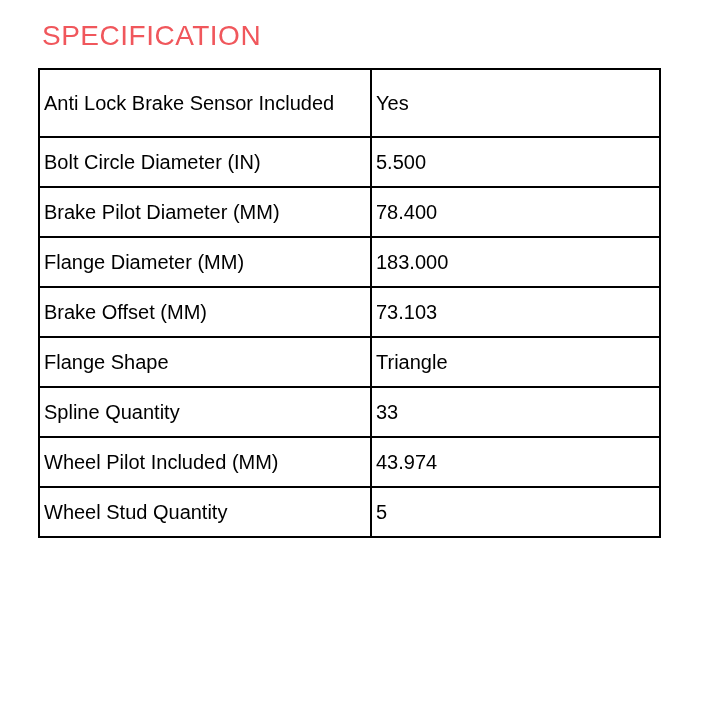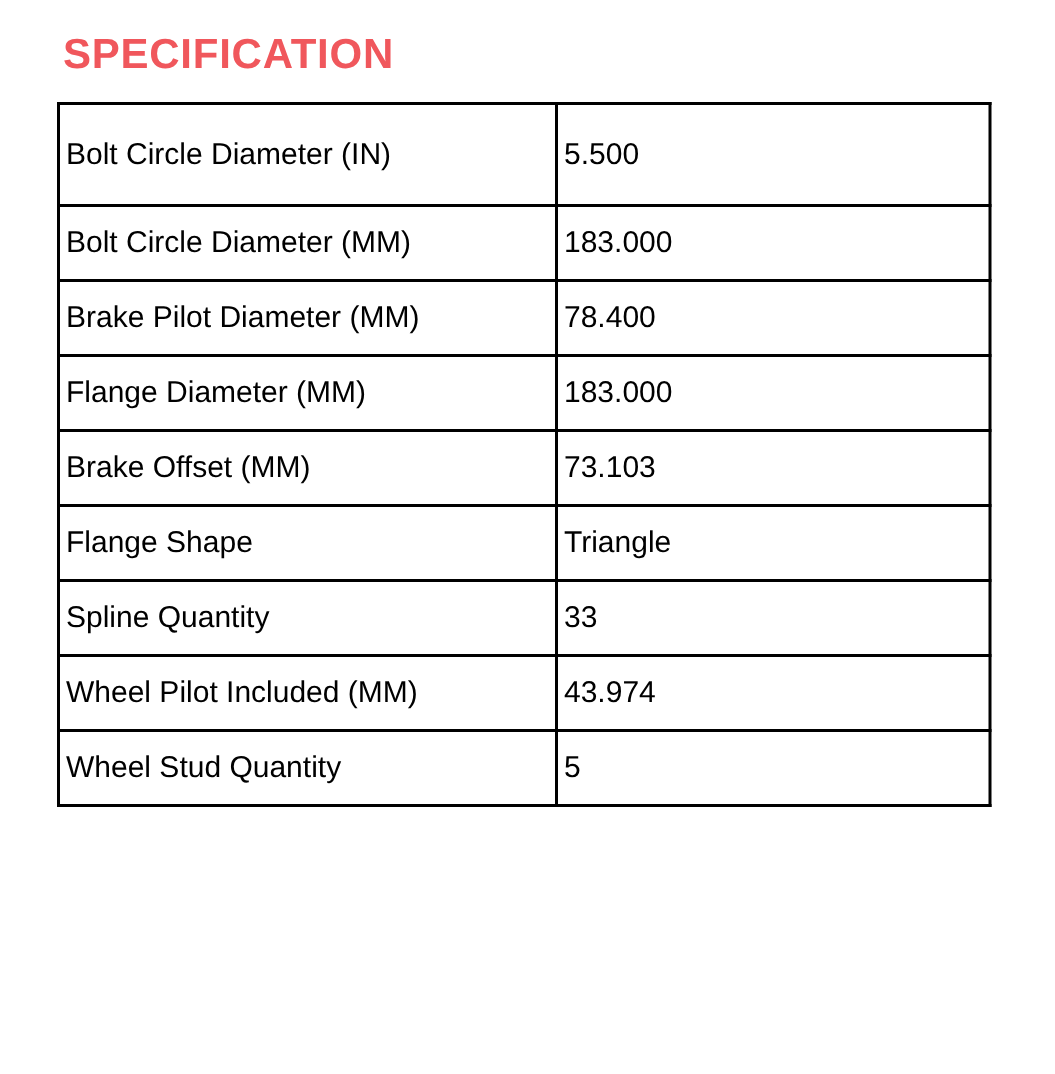--- a/index.html
+++ b/index.html
@@ -11,21 +11,21 @@
     overflow: hidden;
     font-family: "Liberation Sans", sans-serif;
     color: #000000;
   }
   .spec-section {
     padding-top: 20px;
   }
   .spec-heading {
     margin: 0 0 16px 42px;
     font-size: 28px;
-    font-weight: bold;
+    font-weight: normal;
     letter-spacing: 0.5px;
     color: #f0575c; 
     font-family: "Liberation Sans", sans-serif;
   }
   table.spec-table {
     margin-left: 38px;
     border-collapse: collapse;
     table-layout: fixed;
     width: 621px;
     background: #ffffff;
@@ -52,26 +52,26 @@
 <div class="spec-section">
   <h2 class="spec-heading" style="color: rgb(240, 87, 92);">SPECIFICATION</h2>
 
   <table class="spec-table">
     <colgroup>
       <col class="c-label">
       <col class="c-value">
     </colgroup>
     <tbody>
         <tr>
+          <td>Anti Lock Brake Sensor Included</td>
+          <td>Yes</td>
+        </tr>
+        <tr>
           <td>Bolt Circle Diameter (IN)</td>
           <td>5.500</td>
-        </tr>
-        <tr>
-          <td>Bolt Circle Diameter (MM)</td>
-          <td>183.000</td>
         </tr>
         <tr>
           <td>Brake Pilot Diameter (MM)</td>
           <td>78.400</td>
         </tr>
         <tr>
           <td>Flange Diameter (MM)</td>
           <td>183.000</td>
         </tr>
         <tr>

